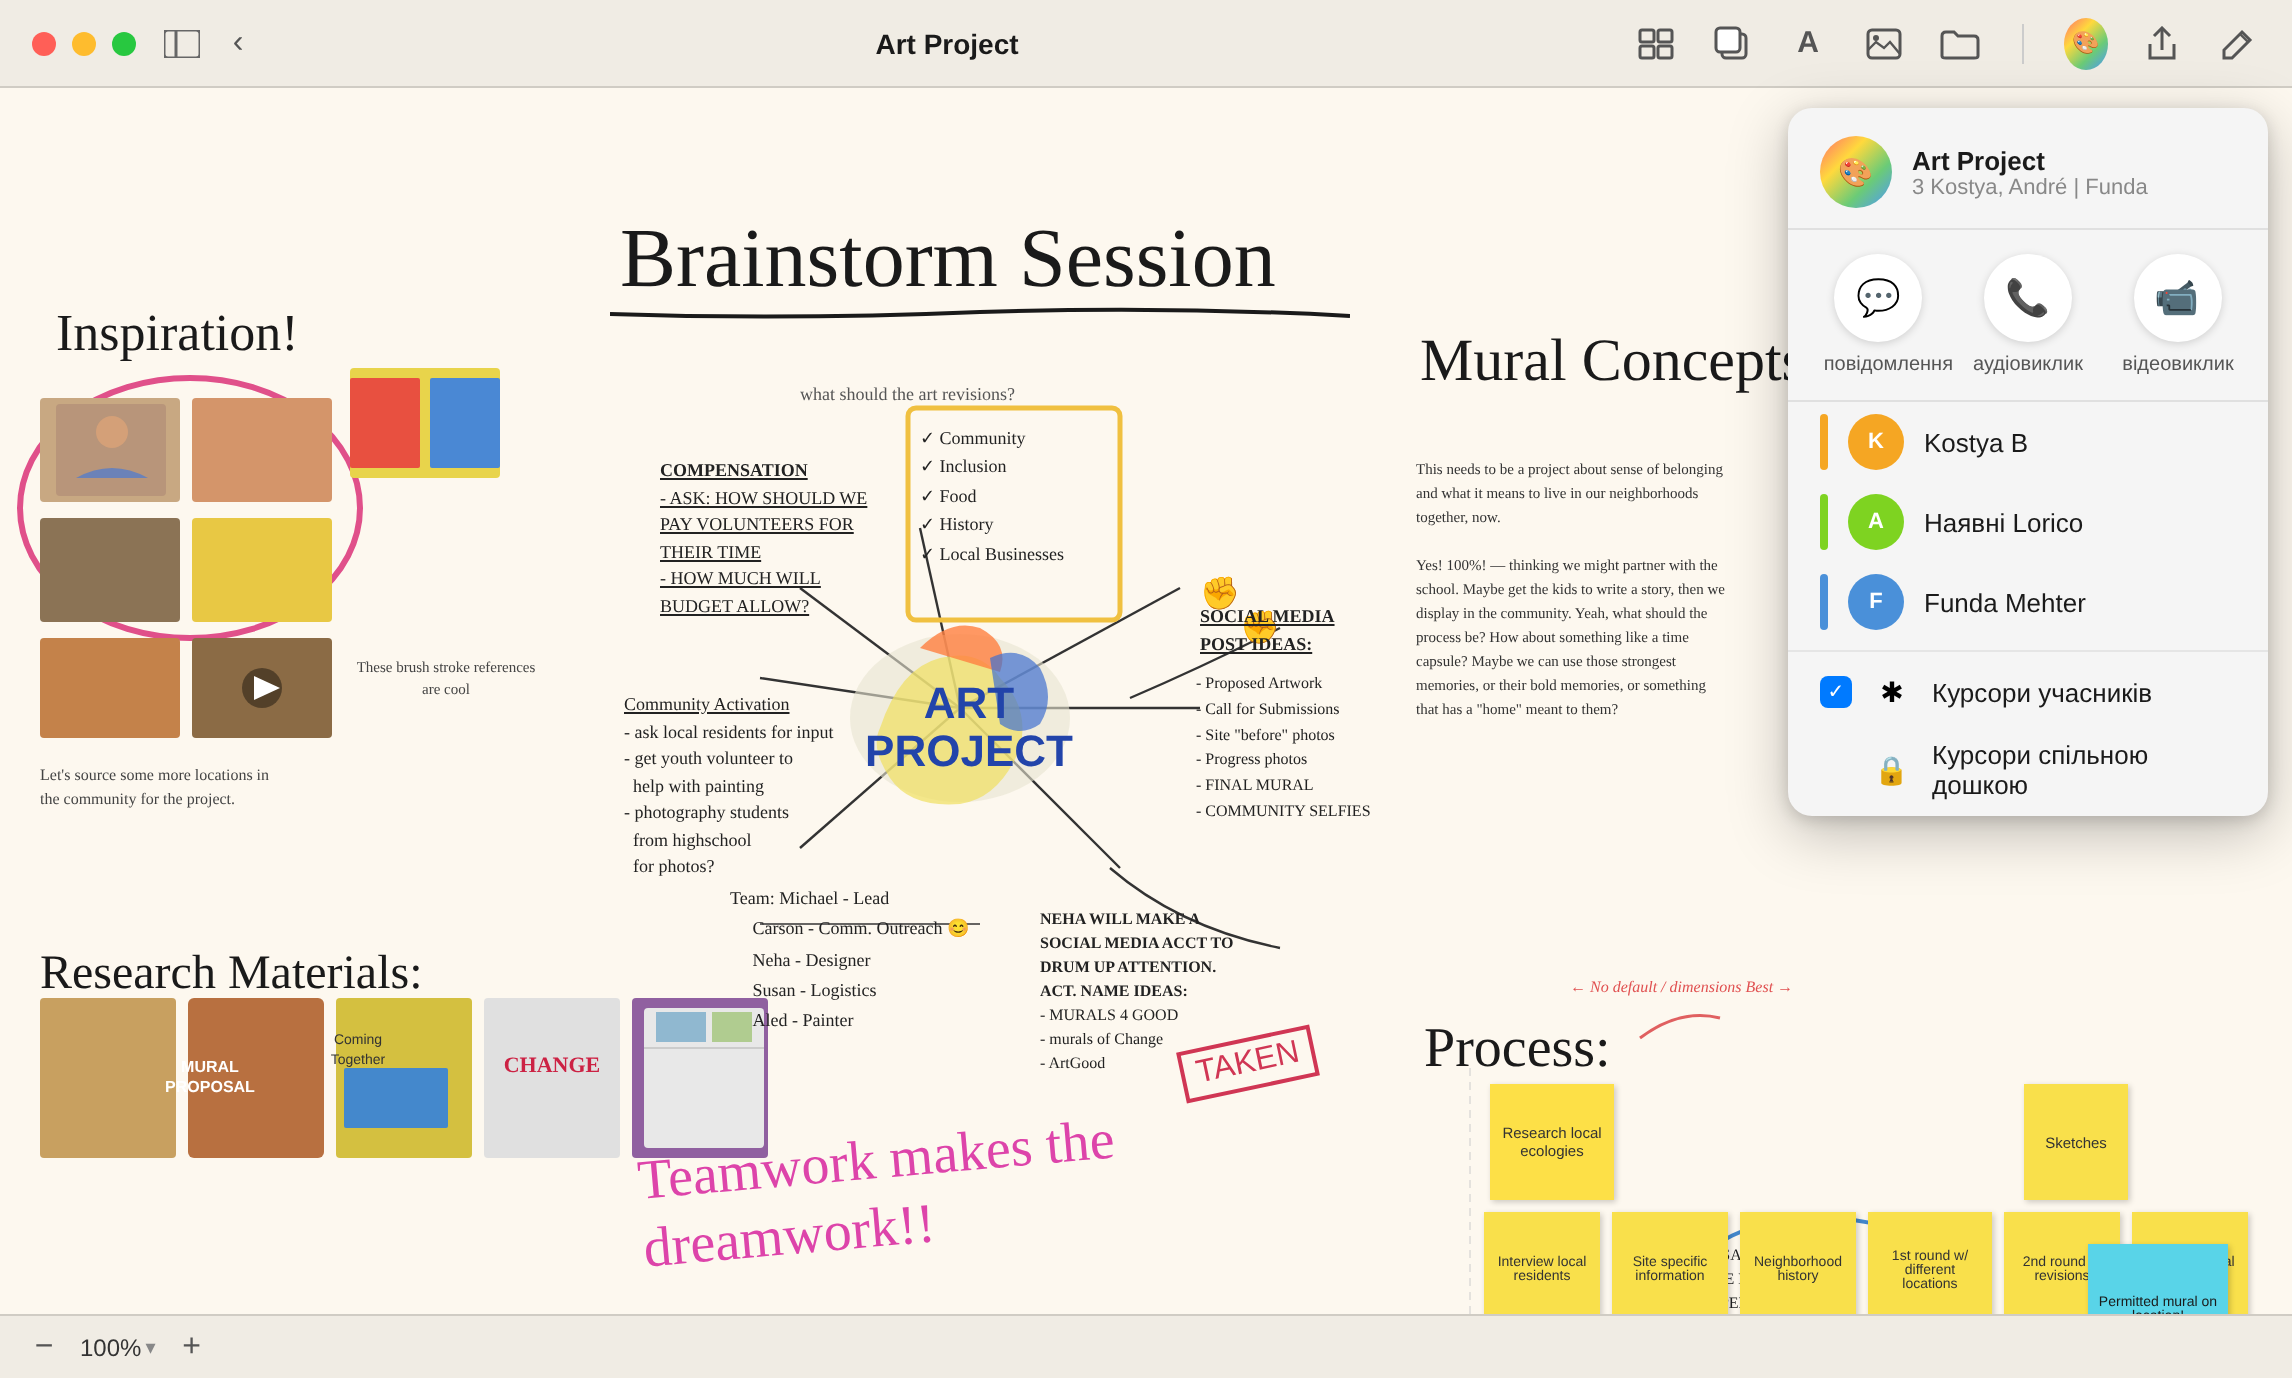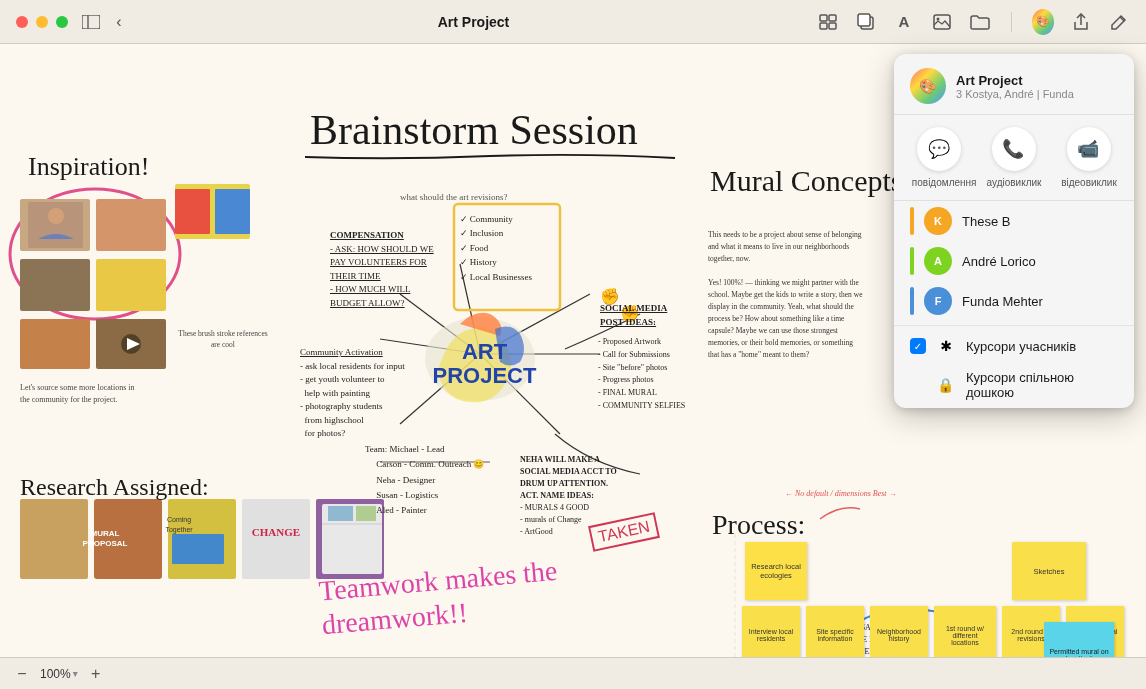--- a/index.html
+++ b/index.html
@@ -413,37 +413,37 @@
 
   <svg style="position:absolute;top:108px;left:305px;pointer-events:none;" width="370" height="10">
     <path d="M0 5 Q90 8 185 4 Q280 1 370 6" stroke="#1a1a1a" stroke-width="2" fill="none"></path>
   </svg>
 
   <div style="position:absolute;top:120px;left:710px;font-family:'Brush Script MT',cursive;font-size:30px;color:#1a1a1a;">
     <span>Mural Concepts</span>
   </div>
 
   <div class="section-label" style="top:430px;left:20px;font-size:24px;">
-    <span>Research Assigned:</span>
+    <span>Research Materials:</span>
   </div>
 
   <div style="position:absolute;top:465px;left:712px;font-family:'Brush Script MT',cursive;font-size:28px;color:#1a1a1a;">
     <span>Process:</span>
   </div>
 
   <div style="position:absolute;top:520px;left:320px;font-family:'Brush Script MT',cursive;font-size:28px;color:#dd44aa;transform:rotate(-5deg);line-height:1.2;">
     Teamwork makes the<br>dreamwork!!
   </div>
 
   <div style="position:absolute;top:185px;left:330px;font-family:'Comic Sans MS',cursive;font-size:9px;color:#222;line-height:1.5;text-decoration:underline;font-weight:bold;">
     COMPENSATION<br>
     <span style="text-decoration:none;font-weight:normal;">- ASK: HOW SHOULD WE<br>PAY VOLUNTEERS FOR<br>THEIR TIME<br>- HOW MUCH WILL<br>BUDGET ALLOW?</span>
   </div>
 
-  <div style="position:absolute;top:302px;left:300px;font-family:'Comic Sans MS',cursive;font-size:9px;color:#222;line-height:1.5;">
+  <div style="position:absolute;top:302px;left:312px;font-family:'Comic Sans MS',cursive;font-size:9px;color:#222;line-height:1.5;">
     <span style="text-decoration:underline;">Community Activation</span><br>
     - ask local residents for input<br>
     - get youth volunteer to<br>
     &nbsp;&nbsp;help with painting<br>
     - photography students<br>
     &nbsp;&nbsp;from highschool<br>
     &nbsp;&nbsp;for photos?
   </div>
 
   <div style="position:absolute;top:148px;left:400px;font-family:'Comic Sans MS',cursive;font-size:9px;color:#555;">
@@ -511,21 +511,21 @@
 
   <div style="position:absolute;top:338px;left:20px;font-family:'Comic Sans MS',cursive;font-size:8px;color:#444;width:120px;line-height:1.5;">
     Let's source some more locations in the community for the project.
   </div>
 
   <div style="position:absolute;top:285px;left:178px;font-family:'Comic Sans MS',cursive;font-size:7.5px;color:#444;width:90px;line-height:1.4;text-align:center;">
     These brush stroke references are cool
   </div>
 
   <div style="position:absolute;top:498px;left:745px;width:62px;height:58px;background:#fde047;display:flex;align-items:center;justify-content:center;font-size:7.5px;color:#333;text-align:center;padding:4px;box-shadow:1px 1px 3px rgba(0,0,0,0.2);">Research local ecologies</div>
-  <div style="position:absolute;top:498px;left:1012px;width:74px;height:58px;background:#f9e04b;display:flex;align-items:center;justify-content:center;font-size:7.5px;color:#333;text-align:center;padding:4px;box-shadow:1px 1px 3px rgba(0,0,0,0.2);">Sketches</div>
+  <div style="position:absolute;top:498px;left:1012px;width:52px;height:58px;background:#f9e04b;display:flex;align-items:center;justify-content:center;font-size:7.5px;color:#333;text-align:center;padding:4px;box-shadow:1px 1px 3px rgba(0,0,0,0.2);">Sketches</div>
 
   <div style="position:absolute;top:562px;left:742px;width:58px;height:58px;background:#f9e04b;display:flex;align-items:center;justify-content:center;font-size:7px;color:#333;text-align:center;padding:4px;box-shadow:1px 1px 3px rgba(0,0,0,0.2);">Interview local residents</div>
   <div style="position:absolute;top:562px;left:806px;width:58px;height:58px;background:#f9e04b;display:flex;align-items:center;justify-content:center;font-size:7px;color:#333;text-align:center;padding:4px;box-shadow:1px 1px 3px rgba(0,0,0,0.2);">Site specific information</div>
   <div style="position:absolute;top:562px;left:870px;width:58px;height:58px;background:#f9e04b;display:flex;align-items:center;justify-content:center;font-size:7px;color:#333;text-align:center;padding:4px;box-shadow:1px 1px 3px rgba(0,0,0,0.2);">Neighborhood history</div>
   <div style="position:absolute;top:562px;left:934px;width:62px;height:58px;background:#f9e04b;display:flex;align-items:center;justify-content:center;font-size:7px;color:#333;text-align:center;padding:4px;box-shadow:1px 1px 3px rgba(0,0,0,0.2);">1st round w/ different locations</div>
   <div style="position:absolute;top:562px;left:1002px;width:58px;height:58px;background:#f9e04b;display:flex;align-items:center;justify-content:center;font-size:7px;color:#333;text-align:center;padding:4px;box-shadow:1px 1px 3px rgba(0,0,0,0.2);">2nd round of revisions</div>
   <div style="position:absolute;top:562px;left:1066px;width:58px;height:58px;background:#f9e04b;display:flex;align-items:center;justify-content:center;font-size:7px;color:#333;text-align:center;padding:4px;box-shadow:1px 1px 3px rgba(0,0,0,0.2);">3rd round final art</div>
 
   <div style="position:absolute;top:578px;left:1044px;width:70px;height:65px;background:#59d4e8;display:flex;align-items:center;justify-content:center;font-size:7px;color:#1a1a1a;text-align:center;padding:5px;box-shadow:1px 1px 3px rgba(0,0,0,0.2);z-index:5;">Permitted mural on location!</div>
 
@@ -557,27 +557,27 @@
     <div class="collab-action">
       <div class="collab-action-icon">📹</div>
       <div class="collab-action-label">відеовиклик</div>
     </div>
   </div>
 
 
   <div class="participant-row">
     <div class="participant-indicator" style="background:#f5a623;"></div>
     <div class="participant-avatar" style="background:#f5a623;">K</div>
-    <div class="participant-name">These B</div>
+    <div class="participant-name">Kostya B</div>
   </div>
 
   <div class="participant-row">
     <div class="participant-indicator" style="background:#7ed321;"></div>
     <div class="participant-avatar" style="background:#7ed321;">A</div>
-    <div class="participant-name">André Lorico</div>
+    <div class="participant-name">Наявні Lorico</div>
   </div>
 
   <div class="participant-row">
     <div class="participant-indicator" style="background:#4a90d9;"></div>
     <div class="participant-avatar" style="background:#4a90d9;">F</div>
     <div class="participant-name">Funda Mehter</div>
   </div>
 
   <div class="collab-divider"></div>
 

